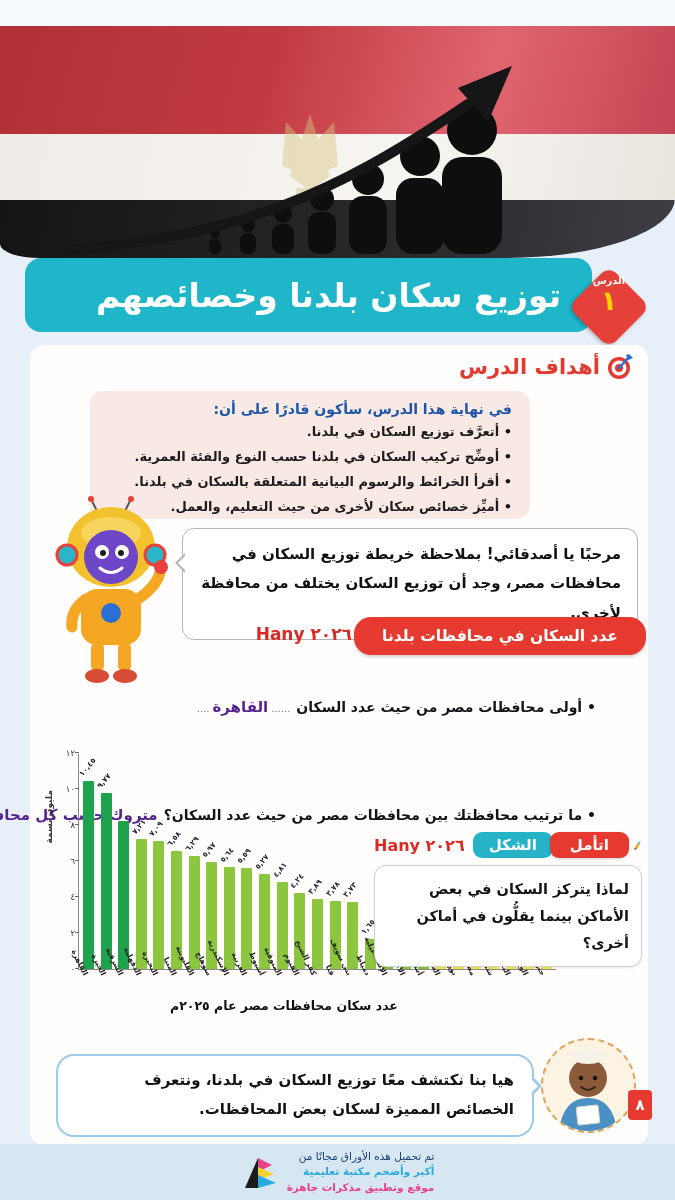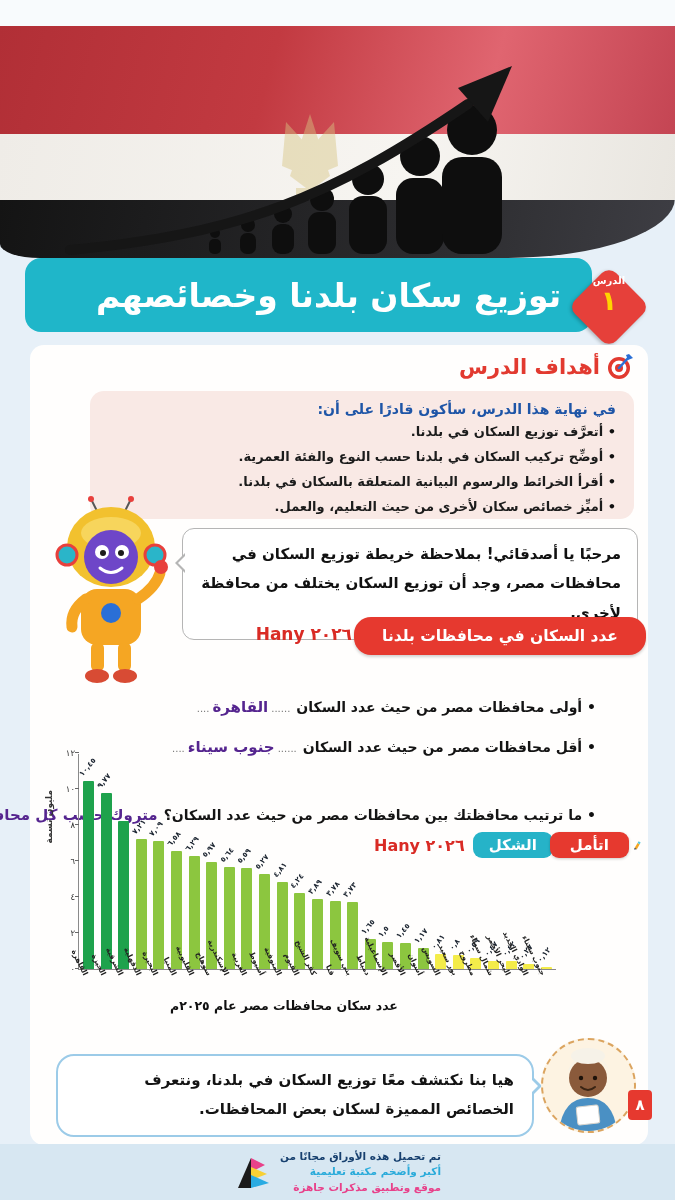--- a/index.html
+++ b/index.html
@@ -28,21 +28,21 @@
   .diamond-txt .lbl{display:block;color:#fff;font-size:10px;font-weight:bold;}
   .diamond-txt .num{display:block;color:#ffd400;font-size:27px;font-weight:bold;line-height:30px;}
 
   
   .card{position:absolute;top:345px;left:30px;width:618px;height:800px;background:#fffefd;
         border-radius:14px;}
 
   .obj-header{position:absolute;top:8px;right:14px;display:flex;flex-direction:row-reverse;
         align-items:center;gap:6px;}
   .obj-header .txt{color:#e23a30;font-size:21px;font-weight:bold;}
-  .obj-box{position:absolute;top:46px;left:60px;width:544px;height:128px;background:#f9e9e5;
+  .obj-box{position:absolute;top:46px;left:60px;width:440px;height:128px;background:#f9e9e5;
         border-radius:14px;padding:7px 18px 6px 12px;direction:rtl;}
   .obj-intro{color:#1e55a7;font-size:14px;font-weight:bold;line-height:1.6;}
   .obj-item{color:#1c1c1c;font-size:13px;font-weight:700;line-height:1.92;}
   .obj-item::before{content:"• ";color:#111;}
 
   .robot{position:absolute;left:6px;top:150px;}
 
   .bubble1{position:absolute;left:152px;right:10px;top:183px;min-height:82px;background:#fff;
         border:1.5px solid #b5b5b5;border-radius:12px;padding:11px 16px;direction:rtl;
         font-size:15px;font-weight:600;color:#111;line-height:1.95;text-align:right;}
@@ -110,21 +110,21 @@
         border-radius:50%;overflow:hidden;background:#fdf3e2;}
 
   .page-badge{position:absolute;right:23px;top:1090px;width:24px;height:30px;background:#e6392f;
         border-radius:4px;color:#fff;font-size:15px;font-weight:bold;display:flex;
         align-items:center;justify-content:center;}
 
   
   .footer{position:absolute;left:0;bottom:0;width:100%;height:56px;background:#d7e7f2;
         display:flex;align-items:center;justify-content:center;gap:8px;}
   .footer-lines{direction:rtl;text-align:right;line-height:1.45;}
-  .f1{color:#17406f;font-size:10.5px;font-weight:bold;}
+  .f1{color:#17406f;font-size:10.5px;font-weight:normal;}
   .f2{color:#2aabda;font-size:10.5px;font-weight:bold;}
   .f3{color:#e8418a;font-size:10.5px;font-weight:bold;}
 </style>
 </head>
 <body>
 
 <div class="page">
   <div class="top-strip"></div>
 
   <div class="hero">
@@ -243,23 +243,20 @@
     <div class="section-row">
       <span class="hany-mark" dir="ltr">Hany ٢٠٢٦</span>
       <div class="red-banner">عدد السكان في محافظات بلدنا</div>
     </div>
 
     <div class="figure-zone">
 
       <div class="q q1">
         <span>أولى محافظات مصر من حيث عدد السكان</span><span class="ans leader">القاهرة</span>
       </div>
-      <div class="q q2">
-        <span>أقل محافظات مصر من حيث عدد السكان</span><span class="ans leader">جنوب سيناء</span>
-      </div>
       <div class="q q4">
         <span>ما ترتيب محافظتك بين محافظات مصر من حيث عدد السكان؟</span><span class="ans">متروك حسب كل محافظة</span>
       </div>
 
       <div class="chart">
         <div class="ylab">مليون نسمة</div>
         <div class="plot" id="plot">
             <div class="ytick" style="bottom: -5px;">٠</div>
             <div class="ydash" style="bottom: 0px;"></div>
             <div class="ytick" style="bottom: 31px;">٢</div>
@@ -416,20 +413,21 @@
         <div class="badges">
           <span class="hany2" dir="ltr">Hany ٢٠٢٦</span>
           <span class="badge teal">الشكل</span>
           <span class="badge red">اتأمل</span>
           <svg width="26" height="26" viewBox="0 0 26 26">
             <polygon points="5,21 13,7 19,11 11,25" fill="#f5a623"></polygon>
             <polygon points="5,21 11,25 3,26" fill="#333"></polygon>
             <polygon points="13,7 19,11 22,6 16,2" fill="#5bc8dd"></polygon>
           </svg>
         </div>
+        <div class="reflect-bubble">لماذا يتركز السكان في بعض الأماكن بينما يقلُّون في أماكن أخرى؟</div>
       </div>
     </div>
 
     <div class="bottom-row">
       <div class="bubble2">هيا بنا نكتشف معًا توزيع السكان في بلدنا، ونتعرف الخصائص المميزة لسكان بعض المحافظات.</div>
       <div class="boy">
         <svg width="91" height="91" viewBox="0 0 91 91">
           <circle cx="45" cy="38" r="19" fill="#8a5a3b"></circle>
           <path d="M25,32 A21,19 0 0 1 66,30 L60,22 A19,14 0 0 0 30,24 Z" fill="#f6f2e8"></path>
           <ellipse cx="45" cy="16" rx="17" ry="8" fill="#f6f2e8"></ellipse>

